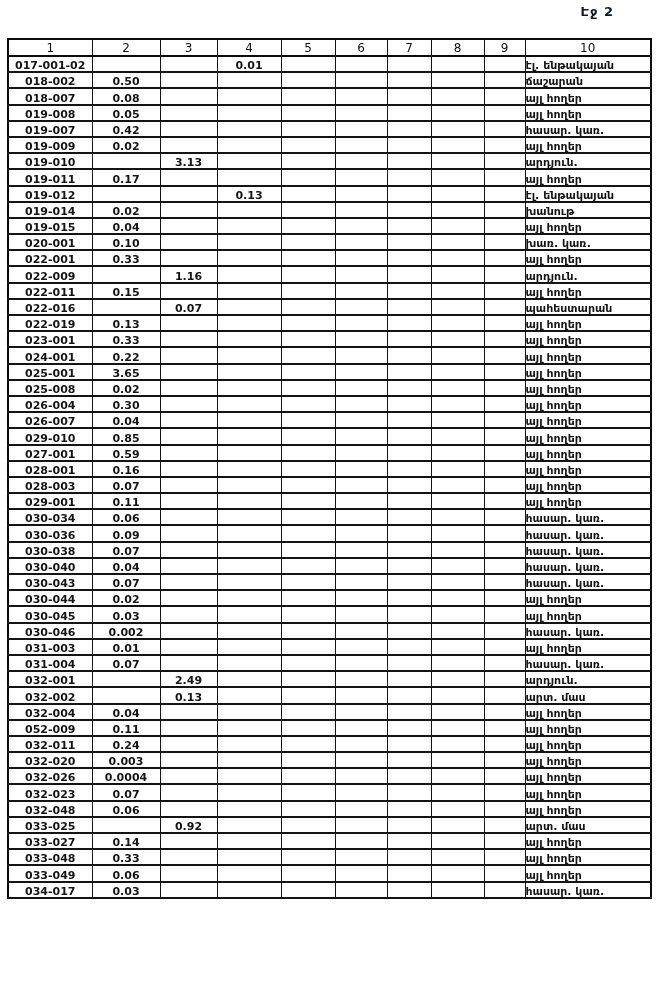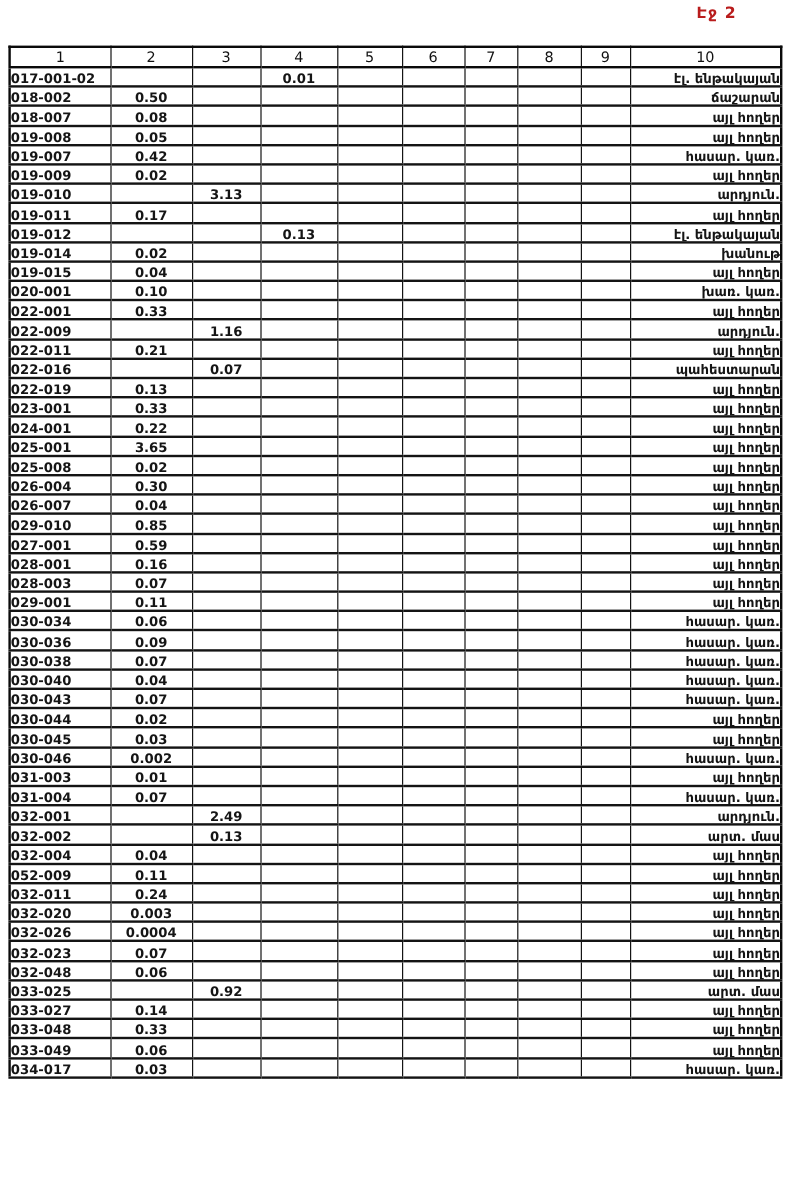--- a/index.html
+++ b/index.html
@@ -19,21 +19,21 @@
     background: #ffffff;
     overflow: hidden;
   }
   .page-label {
     position: absolute;
     top: 4px;
     right: 42px;
     font-size: 13px;
     font-weight: 700;
     letter-spacing: 1px;
-    color: #b91c1c;
+    color: #0f172a;
   }
   table.grid {
     position: absolute;
     left: 7px;
     top: 38px;
     border-collapse: collapse;
     table-layout: fixed;
     border: 2px solid #0a0a0a;
   }
   table.grid th, table.grid td {
@@ -64,23 +64,23 @@
   col.w2  { width: 68px; }
   col.w3  { width: 57px; }
   col.w4  { width: 64px; }
   col.w5  { width: 54px; }
   col.w6  { width: 52px; }
   col.w7  { width: 44px; }
   col.w8  { width: 53px; }
   col.w9  { width: 41px; }
   col.w10 { width: 126px; }
 
-  td.code  { text-align: left; padding-left: 3px; margin-left: 32px; }
+  td.code  { text-align: center; padding-left: 3px; margin-left: 32px; }
   td.num   { text-align: center; }
-  td.label { text-align: right; padding-left: 3px; font-weight: 600; font-size: 10.5px; }
+  td.label { text-align: left; padding-left: 3px; font-weight: 600; font-size: 10.5px; }
 </style>
 </head>
 <body>
 
 <div class="sheet">
 
   <div class="page-label">Էջ 2</div>
 
   <table class="grid">
     <colgroup>
@@ -273,21 +273,21 @@
           <td class="num"></td>
           <td class="num"></td>
           <td class="num"></td>
           <td class="num"></td>
           <td class="num"></td>
           <td class="num"></td>
           <td class="label">արդյուն.</td>
         </tr>
         <tr>
           <td class="code">022-011</td>
-          <td class="num">0.21</td>
+          <td class="num">0.15</td>
           <td class="num"></td>
           <td class="num"></td>
           <td class="num"></td>
           <td class="num"></td>
           <td class="num"></td>
           <td class="num"></td>
           <td class="num"></td>
           <td class="label">այլ հողեր</td>
         </tr>
         <tr>

